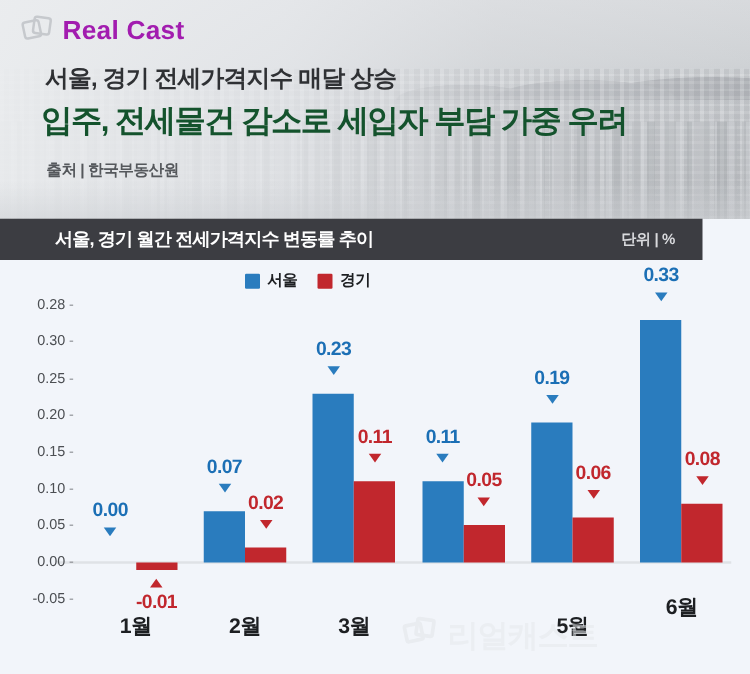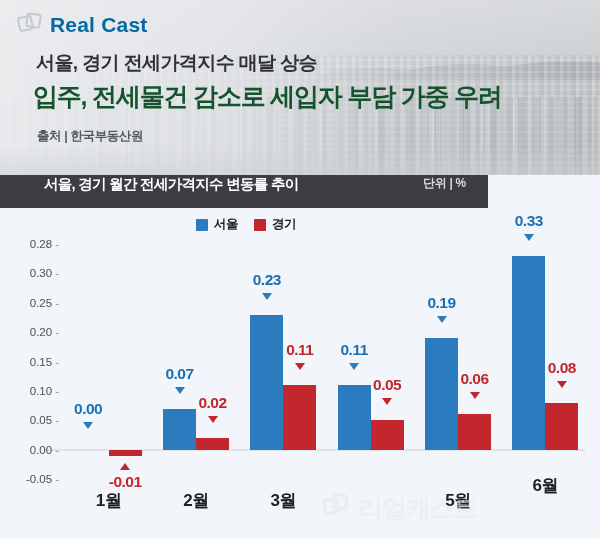--- a/index.html
+++ b/index.html
@@ -70,43 +70,43 @@
     display: flex; align-items: center; gap: 6px;
     z-index: 4;
   }
   .logo-mark { position: relative; width: 26px; height: 26px; }
   .logo-mark .sq {
     position: absolute; border: 2.5px solid #c6c9cd; border-radius: 3px;
   }
   .logo-mark .sq1 { width: 15px; height: 15px; left: 0; top: 4px; transform: rotate(-12deg); }
   .logo-mark .sq2 { width: 15px; height: 15px; left: 8px; top: 1px; transform: rotate(8deg); }
   .logo-text {
-    font-size: 21px; font-weight: 700; color: #0369a1; letter-spacing: .2px;
+    font-size: 21px; font-weight: 700; color: #a21caf; letter-spacing: .2px;
     font-family: "Liberation Sans", sans-serif;
   }
 
   .head-sub {
     position: absolute; left: 36px; top: 50px; z-index: 4;
     font-size: 19px; font-weight: 700; color: #2f3134; letter-spacing: -.6px;
   }
   .head-title {
     position: absolute; left: 33px; top: 80px; z-index: 4;
     font-size: 25px; font-weight: 700; color: #14532d; letter-spacing: -1.2px;
     white-space: nowrap;
   }
   .head-src {
     position: absolute; left: 37px; top: 128px; z-index: 4;
     font-size: 12.5px; font-weight: 600; color: #55585c; letter-spacing: -.4px;
   }
 
   
   .bar-title {
-    position: relative; width: 488px; height: 33px;
+    position: relative; width: 562px; height: 33px;
     background: #3c3d42;
-    display: flex; 
+    display: flex; align-items: center;
     z-index: 5;
   }
   .bar-title .bt-label {
     margin-left: 44px;
     font-size: 14.5px; font-weight: 700; color: #ffffff; letter-spacing: -.7px;
   }
   .bar-title .bt-unit {
     margin-left: auto; margin-right: 22px;
     font-size: 12px; font-weight: 600; color: #d9dadd; letter-spacing: -.3px;
   }

